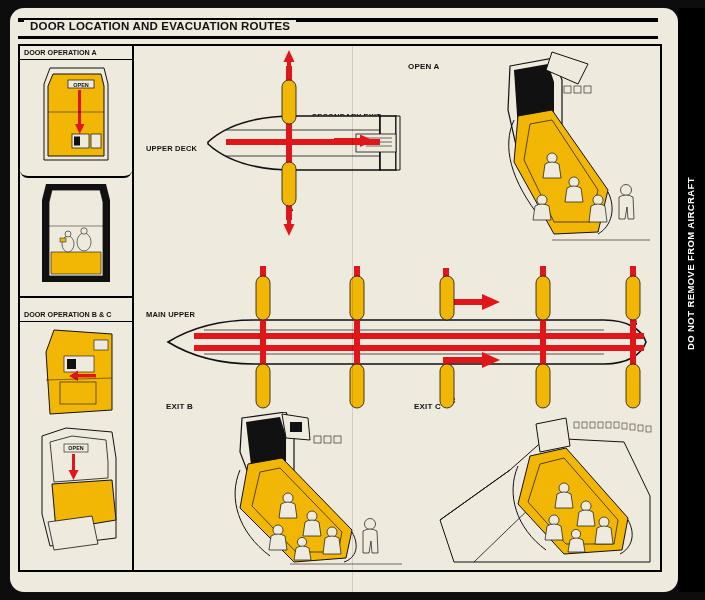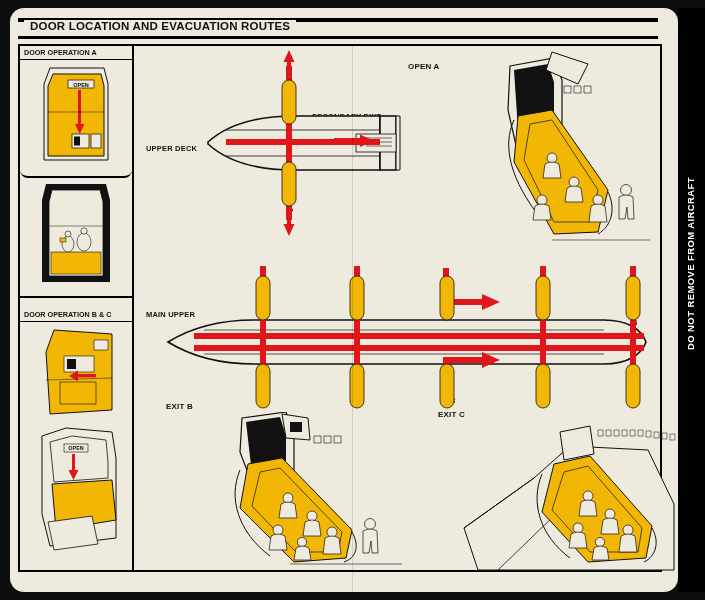--- a/index.html
+++ b/index.html
@@ -308,21 +308,21 @@
               <path d="M159 126 q7 -4 14 0 l2 16 -18 0 z"></path>
             <circle cx="136" cy="130" r="4.6"></circle>
               <path d="M130 136 q6 -4 13 0 l2 12 -17 0 z"></path>
             <circle cx="204" cy="112" r="5.5"></circle>
             <path d="M197 119 q7 -4 14 0 l1 22 -6 0 -1 -12 -2 12 -6 0 z"></path>
           </g>
           <line x1="124" y1="152" x2="236" y2="152" stroke="#111" stroke-width=".6"></line>
         </svg>
       </div>
 
-      <div style="position:absolute;left:280px;top:364px;width:244px;height:164px;margin-left:24px;">
+      <div style="position:absolute;left:280px;top:356px;width:244px;height:164px;">
         <div class="lbl big" style="left:0px;top:0px;">EXIT C</div>
         <svg width="244" height="160" viewBox="0 0 244 160" style="position:absolute;left:0;top:10px;">
 
           <path d="M26 108 L96 58 L132 26 L210 30 L236 84 L236 150 L40 150 Z" fill="#efeade" stroke="#111" stroke-width="1"></path>
           <path d="M26 108 L96 58" stroke="#111" stroke-width="1" fill="none"></path>
           <path d="M60 150 L120 92" stroke="#111" stroke-width=".8" fill="none"></path>
 
           <path d="M122 12 L152 6 L156 34 L126 40 Z" fill="#efeade" stroke="#111" stroke-width="1"></path>
 
           <g fill="#efeade" stroke="#111" stroke-width=".5">

